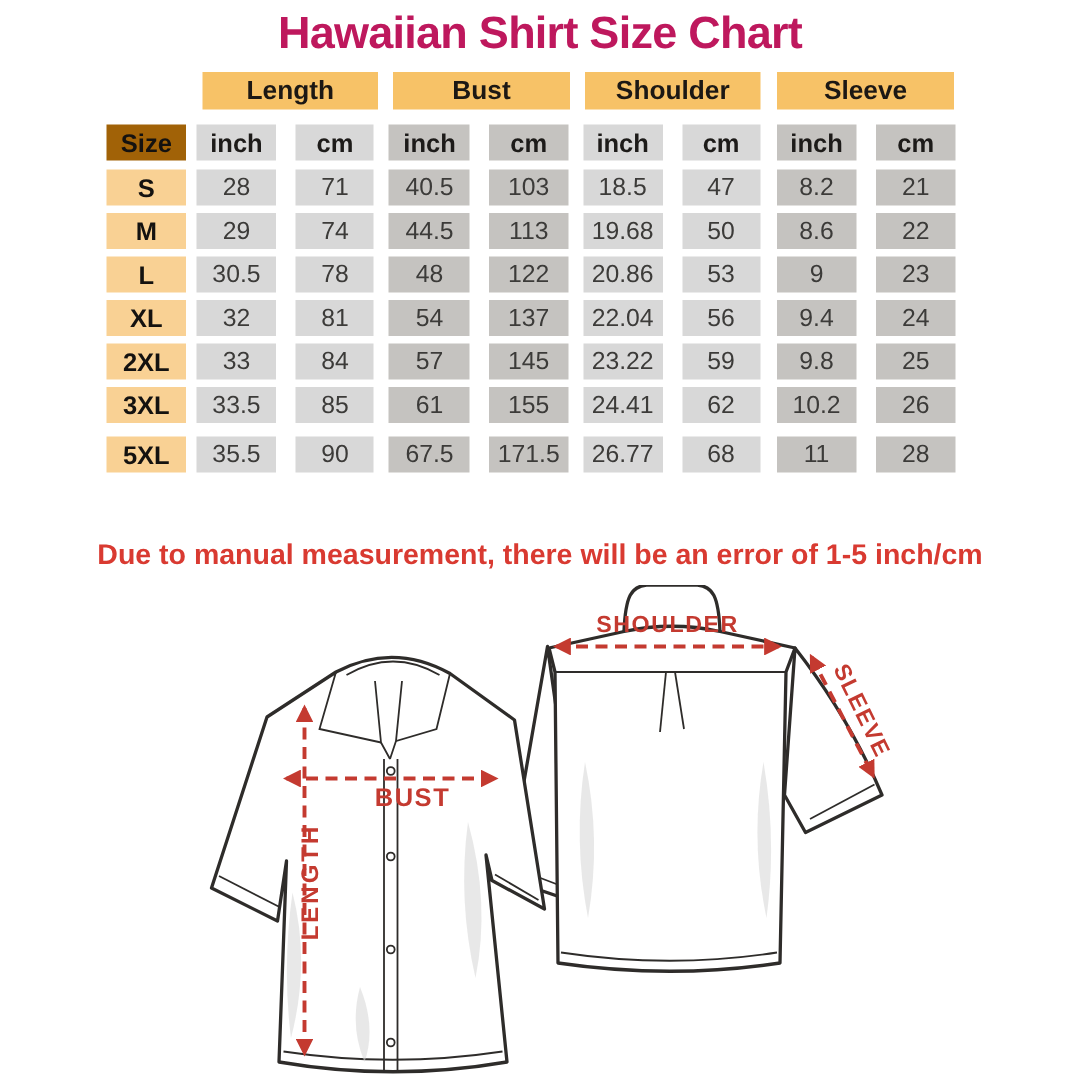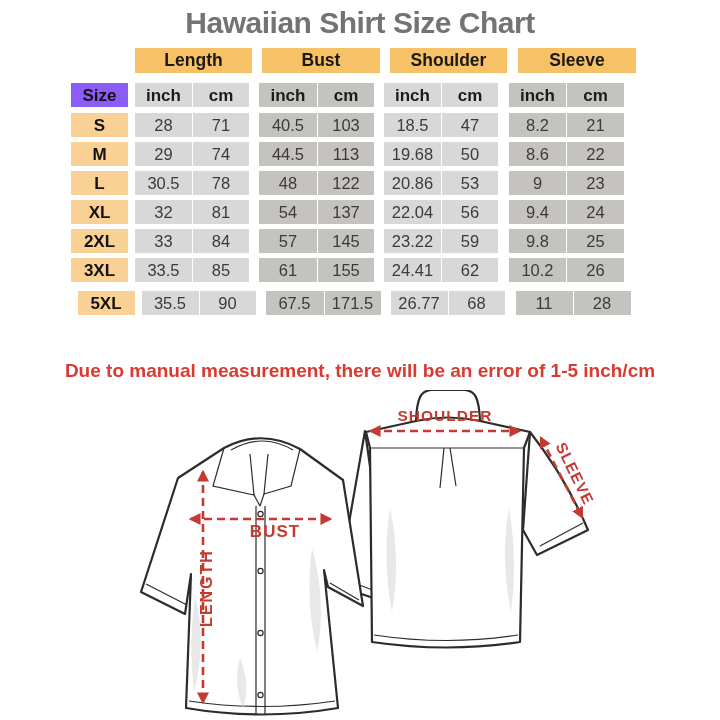--- a/index.html
+++ b/index.html
@@ -2,44 +2,44 @@
 <html><head>
 <meta charset="utf-8">
 <style>
   html,body{margin:0;padding:0;}
   body{
     width:720px;height:720px;background:#ffffff;position:relative;overflow:hidden;
     font-family:"Liberation Sans","DejaVu Sans",sans-serif;
   }
   .page-title{
     position:absolute;top:6px;left:0;width:720px;text-align:center;
-    font-size:30px;font-weight:800;color:#737373;letter-spacing:-0.5px;
+    font-size:30px;font-weight:800;color:#be185d;letter-spacing:-0.5px;
   }
   
   .size-table{position:absolute;left:71px;top:48px;width:566px;}
   .trow{display:flex;align-items:stretch;}
   .trow.groups{height:25px;margin-bottom:10px;}
   .trow.units{height:24px;margin-bottom:6px;}
   .trow.data{height:24px;margin-bottom:5px;}
   .trow.data.last{margin-top:9px;justify-content:center;}
   .cell{
     display:flex;align-items:center;justify-content:center;
     font-size:16.5px;color:#3c3b39;line-height:1;
   }
   .spacer{width:57px;}
   .c-size{width:57px;font-weight:bold;color:#141210;font-size:17px;}
-  .size-head{background:#8b5cf6;}
+  .size-head{background:#a16207;}
   .size-lab{background:#f9d194;}
   .grp{width:117px;background:#f7c267;font-weight:bold;color:#1c1814;font-size:17.5px;}
   .g2{width:118px;}
   .g3{width:117px;}
   .g4{width:118px;}
   .u{font-weight:bold;color:#1d1b19;font-size:17px;}
   .w57{width:57px;}.w56{width:56px;}.w58{width:58px;}
-  .m7{margin-left:7px;}.m4{margin-left:1px;}.m10{margin-left:10px;}.m11{margin-left:11px;}
+  .m7{margin-left:7px;}.m4{margin-left:13px;}.m10{margin-left:10px;}.m11{margin-left:11px;}
   .lt{background:#d8d8d8;}
   .dk{background:#c5c3c0;}
   
   .note{
     position:absolute;top:360px;left:0;width:720px;text-align:center;
     font-size:19px;font-weight:bold;color:#d93a31;
   }
   
   .diagram{position:absolute;left:100px;top:390px;width:520px;height:332px;}
   .outline{fill:#ffffff;stroke:#2e2c2a;stroke-width:2.2;stroke-linejoin:round;}

